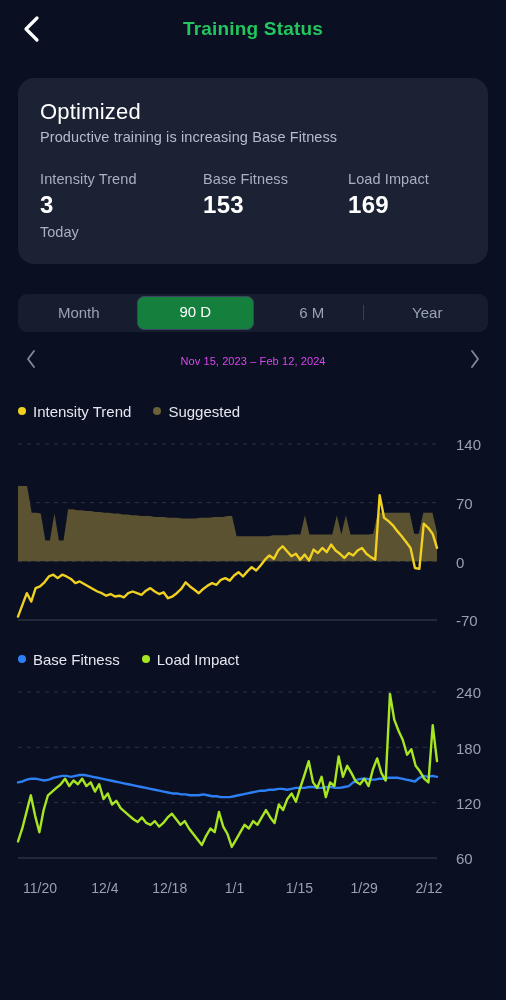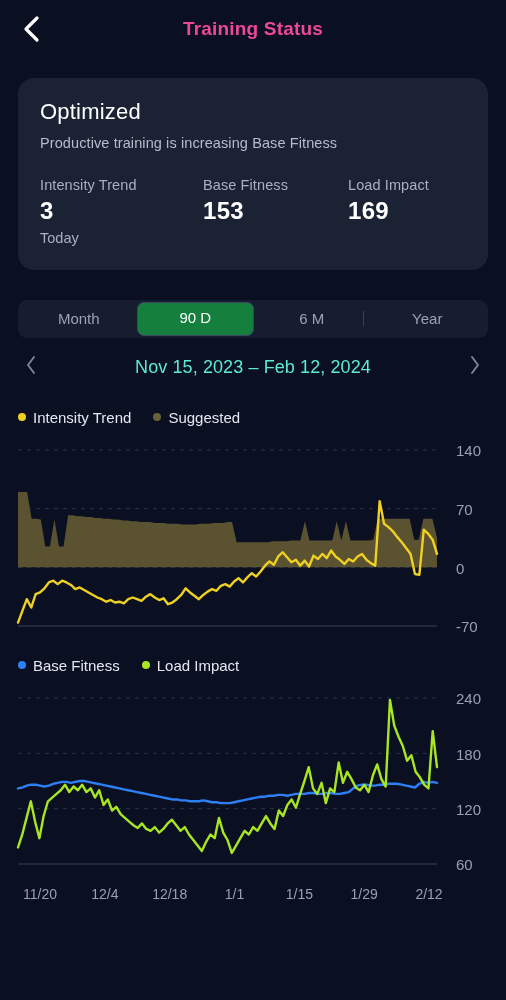--- a/index.html
+++ b/index.html
@@ -19,38 +19,38 @@
   }
   .back-btn{
     position:absolute;left:14px;top:12px;
     width:34px;height:34px;
     display:flex;align-items:center;justify-content:center;
     cursor:pointer;
   }
   .back-btn svg{display:block;}
   .page-title{
     width:100%;text-align:center;
-    color:#ec4899;font-size:19px;font-weight:bold;
+    color:#22c55e;font-size:19px;font-weight:bold;
     letter-spacing:.2px;
   }
   
   .status-card{
     margin:20px 18px 0 18px;
     background:#1b2234;
     border-radius:16px;
     padding:22px 22px 24px 22px;
     box-sizing:border-box;
   }
   .status-title{
     color:#ffffff;font-size:22px;font-weight:normal;
     line-height:1.1;letter-spacing:.2px;
   }
   .status-sub{
     color:#b6bccb;font-size:14.5px;
-    margin-top:11px;letter-spacing:.1px;
+    margin-top:5px;letter-spacing:.1px;
   }
   .metrics{
     display:flex;margin-top:26px;
   }
   .metric{flex:0 0 auto;}
   .metric.m0{width:163px;}
   .metric.m1{width:145px;}
   .metric.m2{width:auto;}
   .metric-label{
     color:#a9b0c0;font-size:14.5px;letter-spacing:.1px;
@@ -99,21 +99,21 @@
     margin:12px 18px 0 18px;
     height:34px;
     display:flex;align-items:center;justify-content:space-between;
   }
   .date-arrow{
     width:26px;height:26px;
     display:flex;align-items:center;justify-content:center;
     cursor:pointer;
   }
   .date-range{
-    color:#5eead4;font-size:18px;letter-spacing:.1px;
+    color:#d946ef;font-size:11px;letter-spacing:.1px;
   }
   
   .chart-block{position:relative;}
   .legend{
     display:flex;align-items:center;
     margin:0 18px;
     height:22px;
   }
   .legend-item{
     display:flex;align-items:center;

